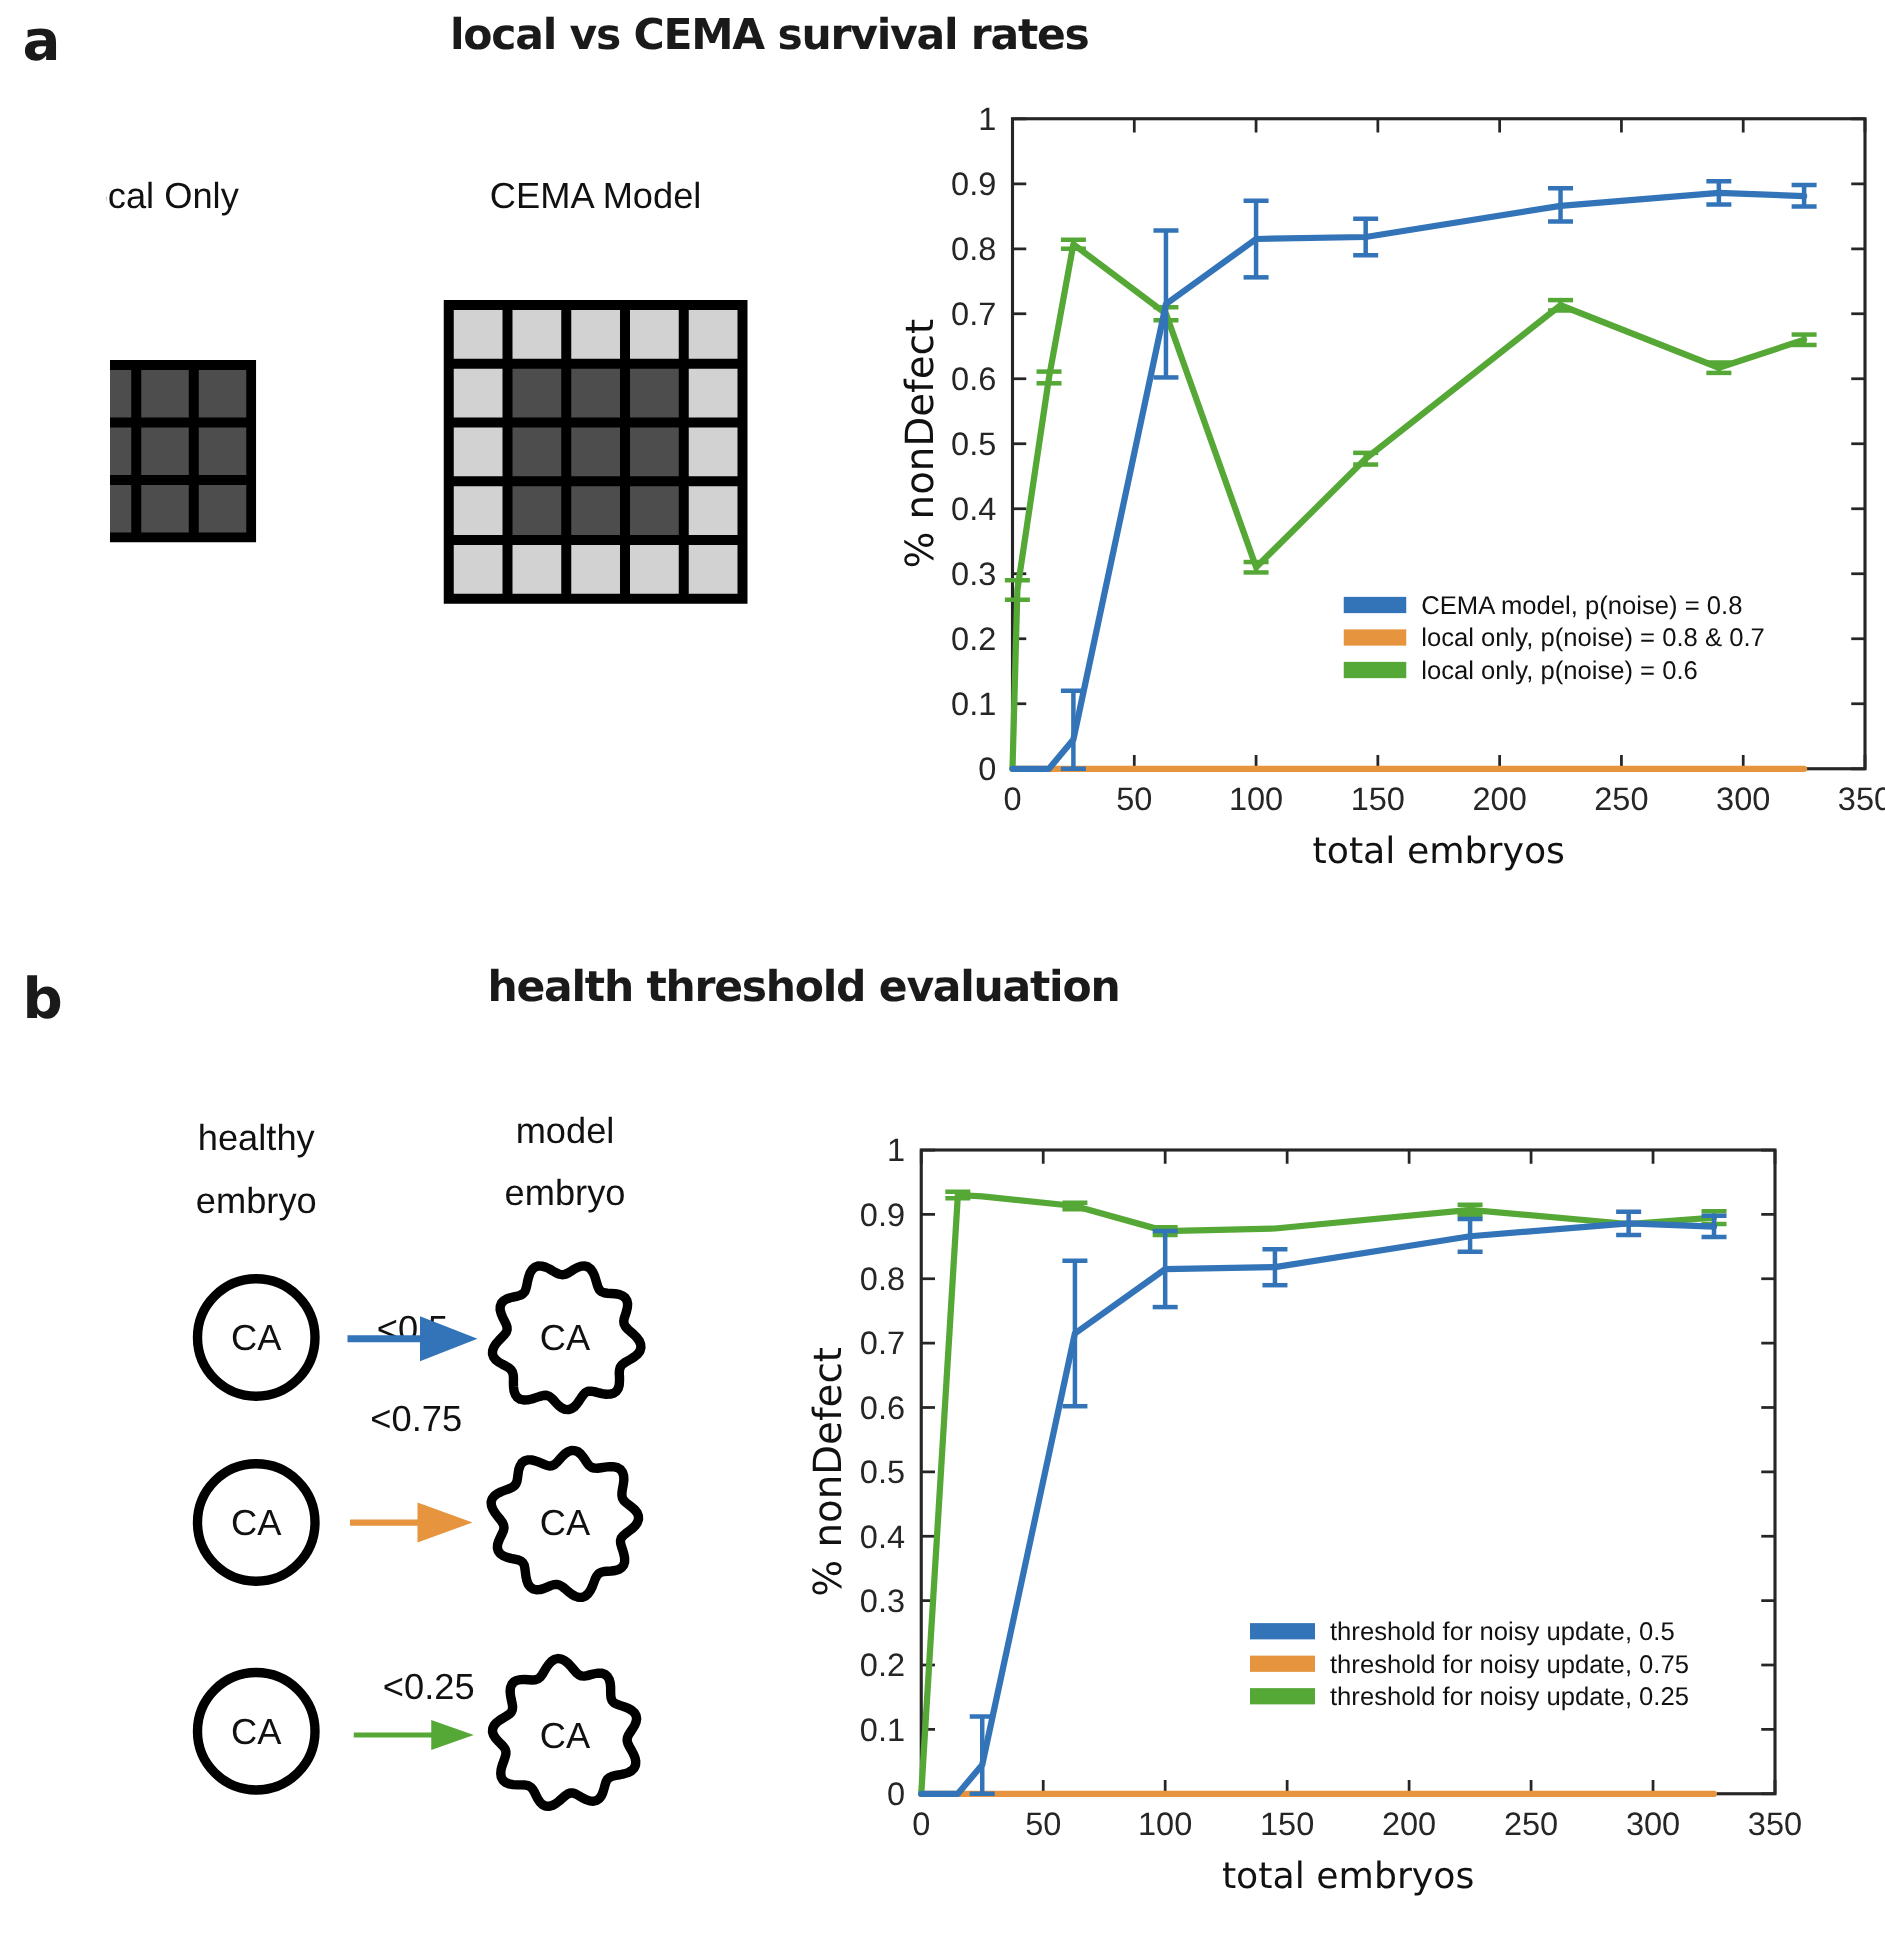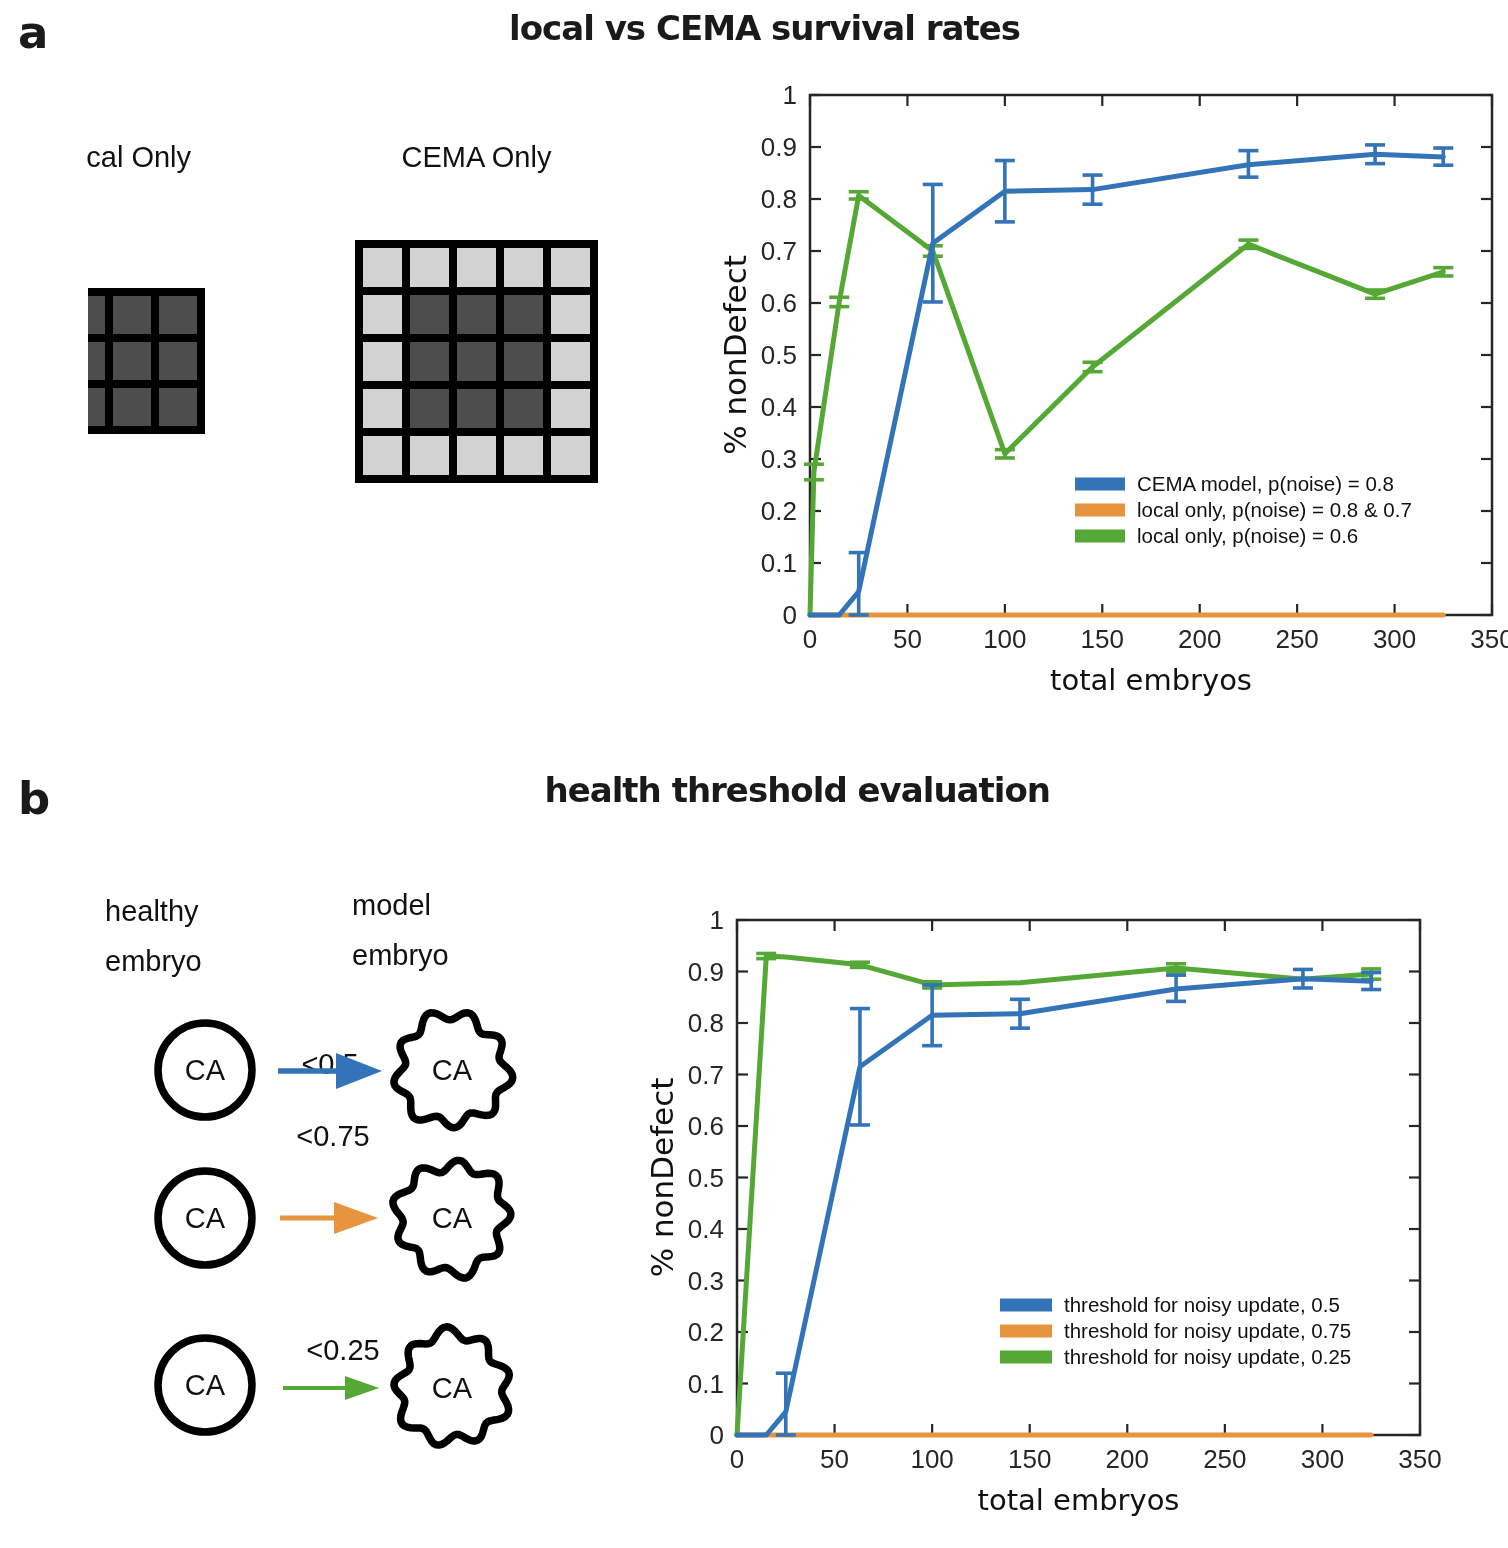--- a/index.html
+++ b/index.html
@@ -1,44 +1,44 @@
 <!DOCTYPE html>
 <html><head>
 <meta charset="utf-8">
 <style>
   html,body{margin:0;padding:0;background:#ffffff;}
   body{width:1508px;height:1548px;position:relative;overflow:hidden;
        font-family:"Liberation Sans",sans-serif;color:#1a1a1a;}
   .abs{position:absolute;}
   .panel-label{font-family:"DejaVu Sans",sans-serif;font-weight:bold;font-size:45px;line-height:1;}
   .fig-title{font-family:"DejaVu Sans",sans-serif;font-weight:bold;font-size:34px;
-             letter-spacing:-1px;text-align:right;white-space:nowrap;}
+             letter-spacing:-1px;text-align:left;white-space:nowrap;}
   .diagram-label{font-size:29px;text-align:center;white-space:nowrap;color:#111;}
-  .two-line{font-size:29px;text-align:left;line-height:50px;color:#111;}
+  .two-line{font-size:29px;text-align:center;line-height:50px;color:#111;}
   .clip{overflow:hidden;}
   .cellgrid{background:#000;display:grid;gap:8px;padding:8px;box-sizing:content-box;}
   svg text{font-family:"Liberation Sans",sans-serif;}
   .tick-label{font-size:26px;fill:#262626;}
   .axis-label{font-family:"DejaVu Sans",sans-serif;font-size:29px;fill:#111;}
   .y-axis-label{font-family:"DejaVu Sans",sans-serif;font-size:31px;fill:#111;}
   .legend-label{font-size:20.5px;fill:#111;}
   .ca-text{font-size:29px;fill:#111;}
 </style>
 </head>
 <body>
 
 <div class="abs panel-label" style="left:18px;top:10px">a</div>
 
 <div class="abs fig-title" style="left:360px;top:8px;width:660px">local vs CEMA survival rates</div>
 
 <div class="abs clip" style="left:85px;top:141px;width:130px;height:40px">
   <span class="diagram-label" style="display:inline-block;margin-left:-31px">Local Only</span>
 </div>
 
-<div class="abs diagram-label" style="left:355px;top:141px;width:243px">CEMA Only</div>
+<div class="abs diagram-label" style="left:355px;top:141px;width:243px">CEMA Model</div>
 
 <div class="abs clip" style="left:88px;top:288px;width:117px;height:146px">
   <div class="cellgrid" style="margin-left: -29px; width: 130px; grid-template-columns: repeat(3, 38px);">
       <div style="width: 38px; height: 38px; background: rgb(77, 77, 77);"></div>
       <div style="width: 38px; height: 38px; background: rgb(77, 77, 77);"></div>
       <div style="width: 38px; height: 38px; background: rgb(77, 77, 77);"></div>
       <div style="width: 38px; height: 38px; background: rgb(77, 77, 77);"></div>
       <div style="width: 38px; height: 38px; background: rgb(77, 77, 77);"></div>
       <div style="width: 38px; height: 38px; background: rgb(77, 77, 77);"></div>
       <div style="width: 38px; height: 38px; background: rgb(77, 77, 77);"></div>

